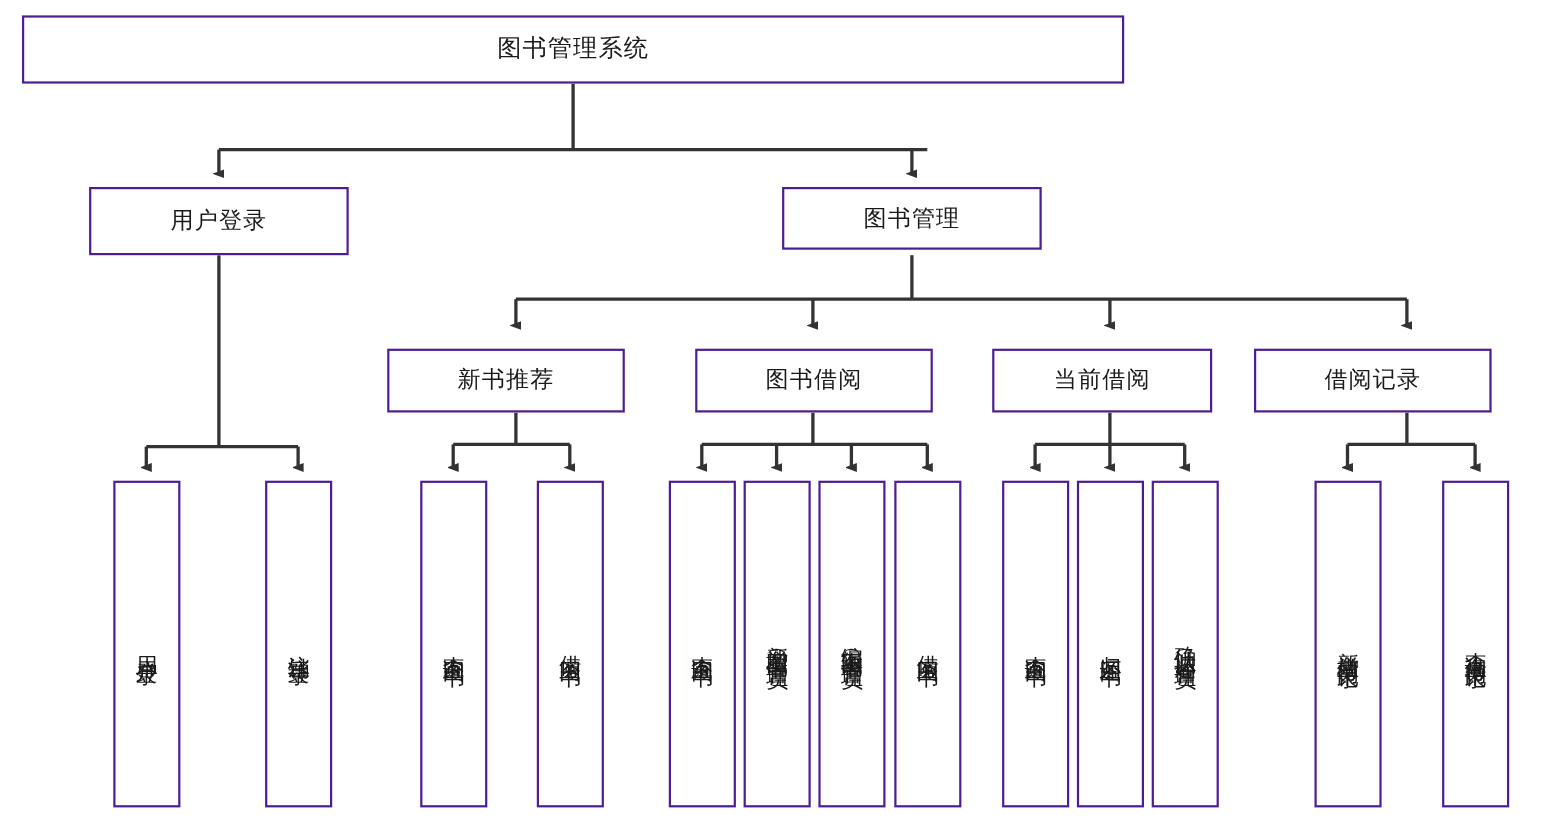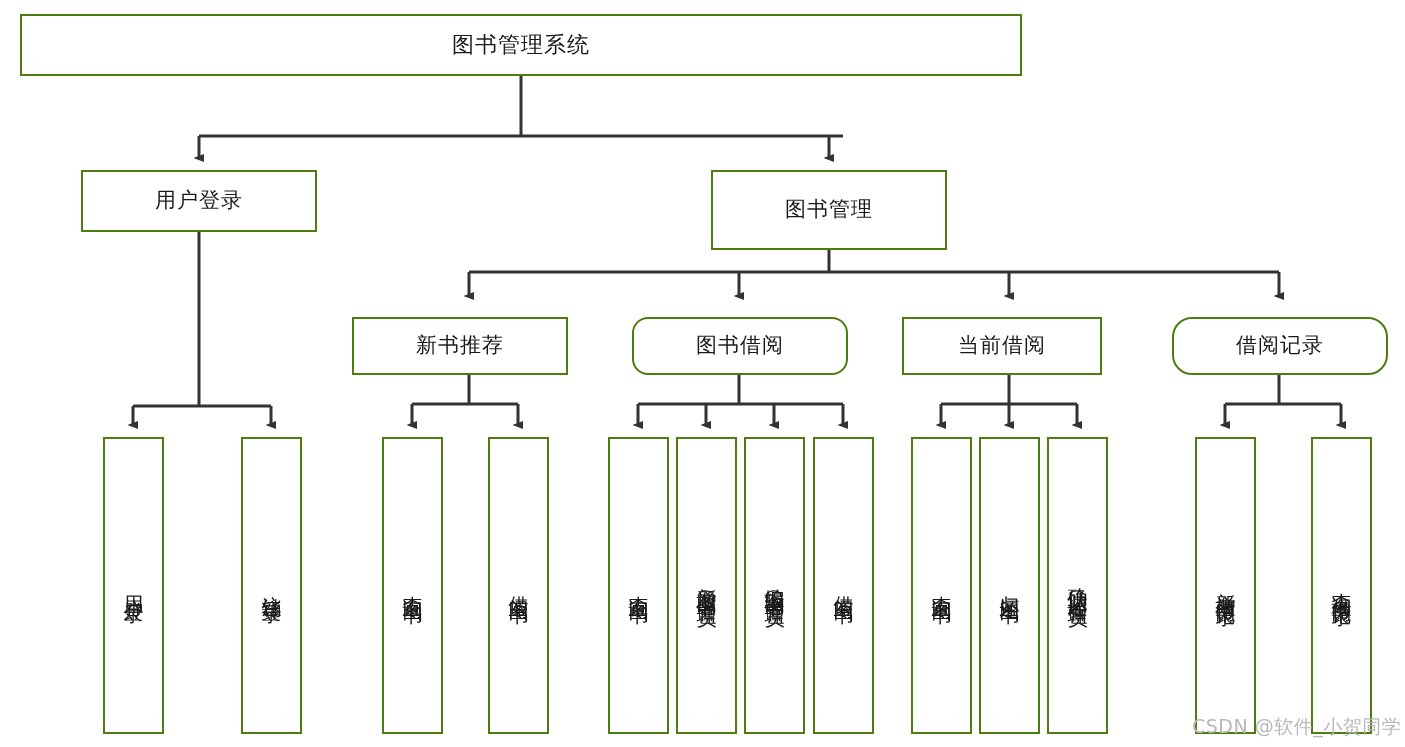--- a/index.html
+++ b/index.html
@@ -22,21 +22,21 @@
     position: absolute;
     left: 0;
     top: 0;
     width: 1405px;
     height: 747px;
     pointer-events: none;
   }
   .node {
     position: absolute;
     box-sizing: border-box;
-    border: 2px solid #4d7c0f;
+    border: 2px solid #4c1d95;
     background: #ffffff;
     display: flex;
     align-items: center;
     justify-content: center;
     color: #1a1a1a;
     text-align: center;
   }
   .node.horiz {
     font-size: 21px;
     letter-spacing: 1px;
@@ -124,34 +124,34 @@
     </g>
   </svg>
 
   <div class="node horiz root" style="left:20px; top:14px; width:1002px; height:62px;">
     <span>图书管理系统</span>
   </div>
 
   <div class="node horiz" style="left:81px; top:170px; width:236px; height:62px;">
     <span>用户登录</span>
   </div>
-  <div class="node horiz" style="left:711px; top:170px; width:236px; height:80px;text-align:right;">
+  <div class="node horiz" style="left:711px; top:170px; width:236px; height:57px;text-align:right;">
     <span>图书管理</span>
   </div>
 
   <div class="node horiz" style="left:352px; top:317px; width:216px; height:58px;">
     <span>新书推荐</span>
   </div>
-  <div class="node horiz" style="left:632px; top:317px; width:216px; height:58px;border-radius:16px;">
+  <div class="node horiz" style="left:632px; top:317px; width:216px; height:58px;">
     <span>图书借阅</span>
   </div>
   <div class="node horiz" style="left:902px; top:317px; width:200px; height:58px;">
     <span>当前借阅</span>
   </div>
-  <div class="node horiz" style="left:1172px; top:317px; width:216px; height:58px;border-radius:20px;">
+  <div class="node horiz" style="left:1140px; top:317px; width:216px; height:58px;">
     <span>借阅记录</span>
   </div>
 
   <div class="node leaf" style="left:103px; top:437px; width:61px; height:297px;">
     <span class="leaf-text">用户登录</span>
   </div>
   <div class="node leaf" style="left:241px; top:437px; width:61px; height:297px;">
     <span class="leaf-text">注销登录</span>
   </div>
 
@@ -185,15 +185,14 @@
     <span class="leaf-text">确认归还（管理员）</span>
   </div>
 
   <div class="node leaf" style="left:1195px; top:437px; width:61px; height:297px;">
     <span class="leaf-text">新增借阅记录</span>
   </div>
   <div class="node leaf" style="left:1311px; top:437px; width:61px; height:297px;">
     <span class="leaf-text">查询借阅记录</span>
   </div>
 
-  <div class="watermark" style="left:1192px; top:714px;">CSDN @软件_小贺同学</div>
 
 </div>
 
 </body></html>

